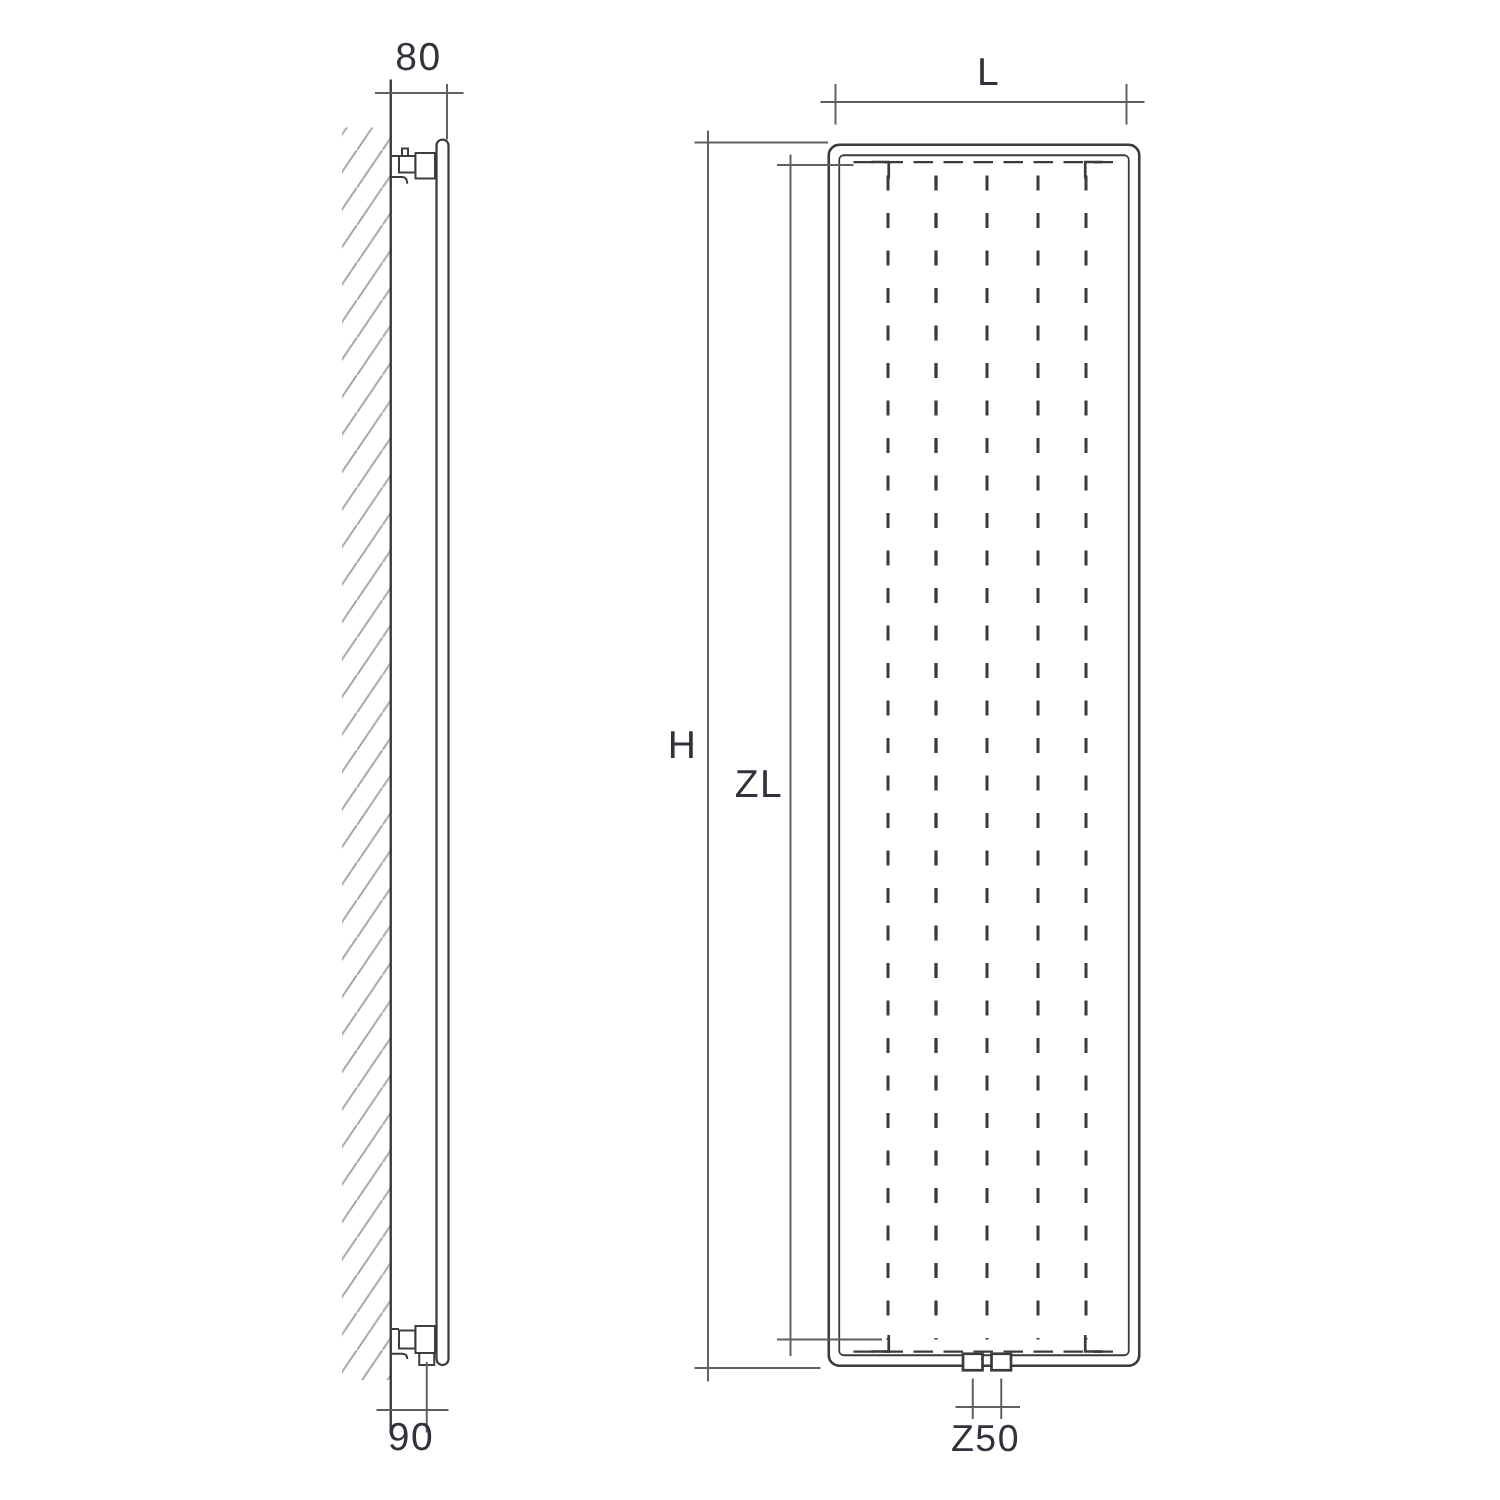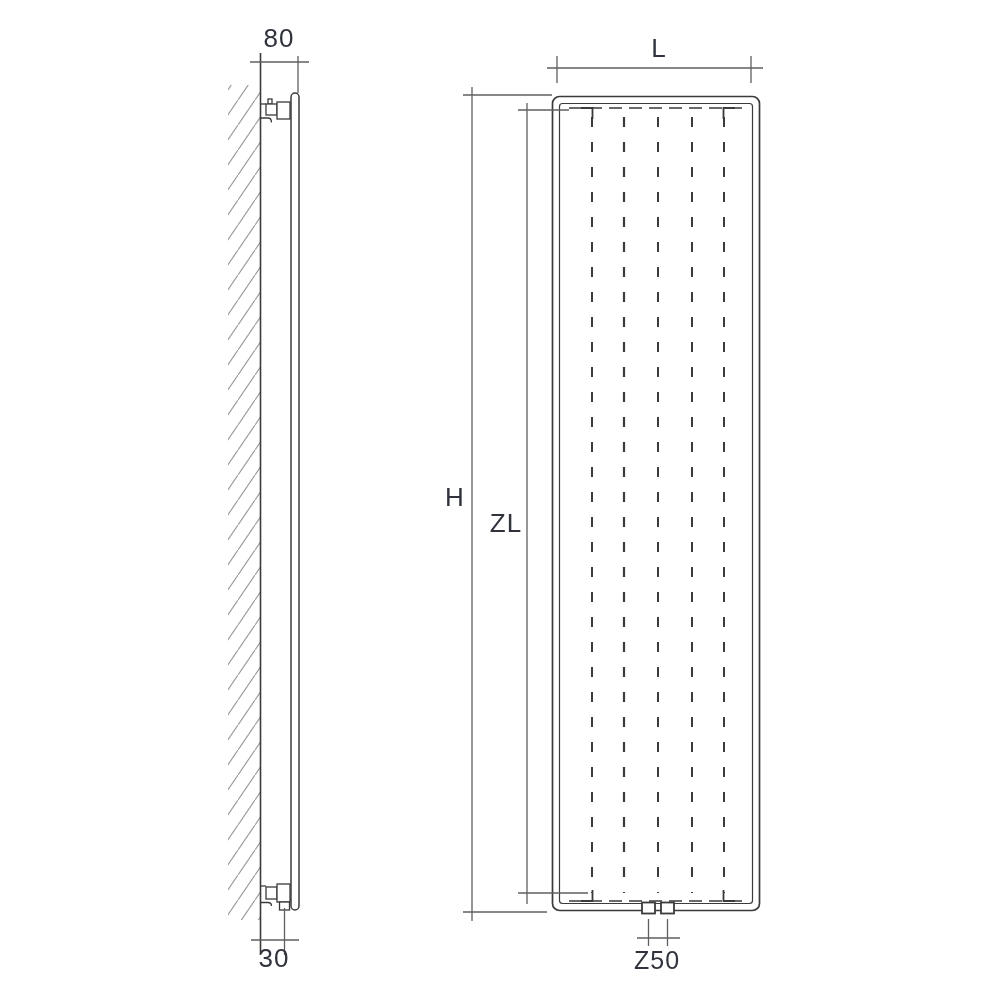--- a/index.html
+++ b/index.html
@@ -134,16 +134,16 @@
   </svg>
 
   <span class="dim-label" style="left:279px; top:38px;">80</span>
 
   <span class="dim-label" style="left:659px; top:48px;">L</span>
 
   <span class="dim-label" style="left:455px; top:497px;">H</span>
 
   <span class="dim-label" style="left:506px; top:523px;">ZL</span>
 
-  <span class="dim-label" style="left:274px; top:958px;">30</span>
+  <span class="dim-label" style="left:274px; top:958px;">90</span>
 
   <span class="dim-label small" style="left:657px; top:960px;">Z50</span>
 </div>
 
 </body></html>

